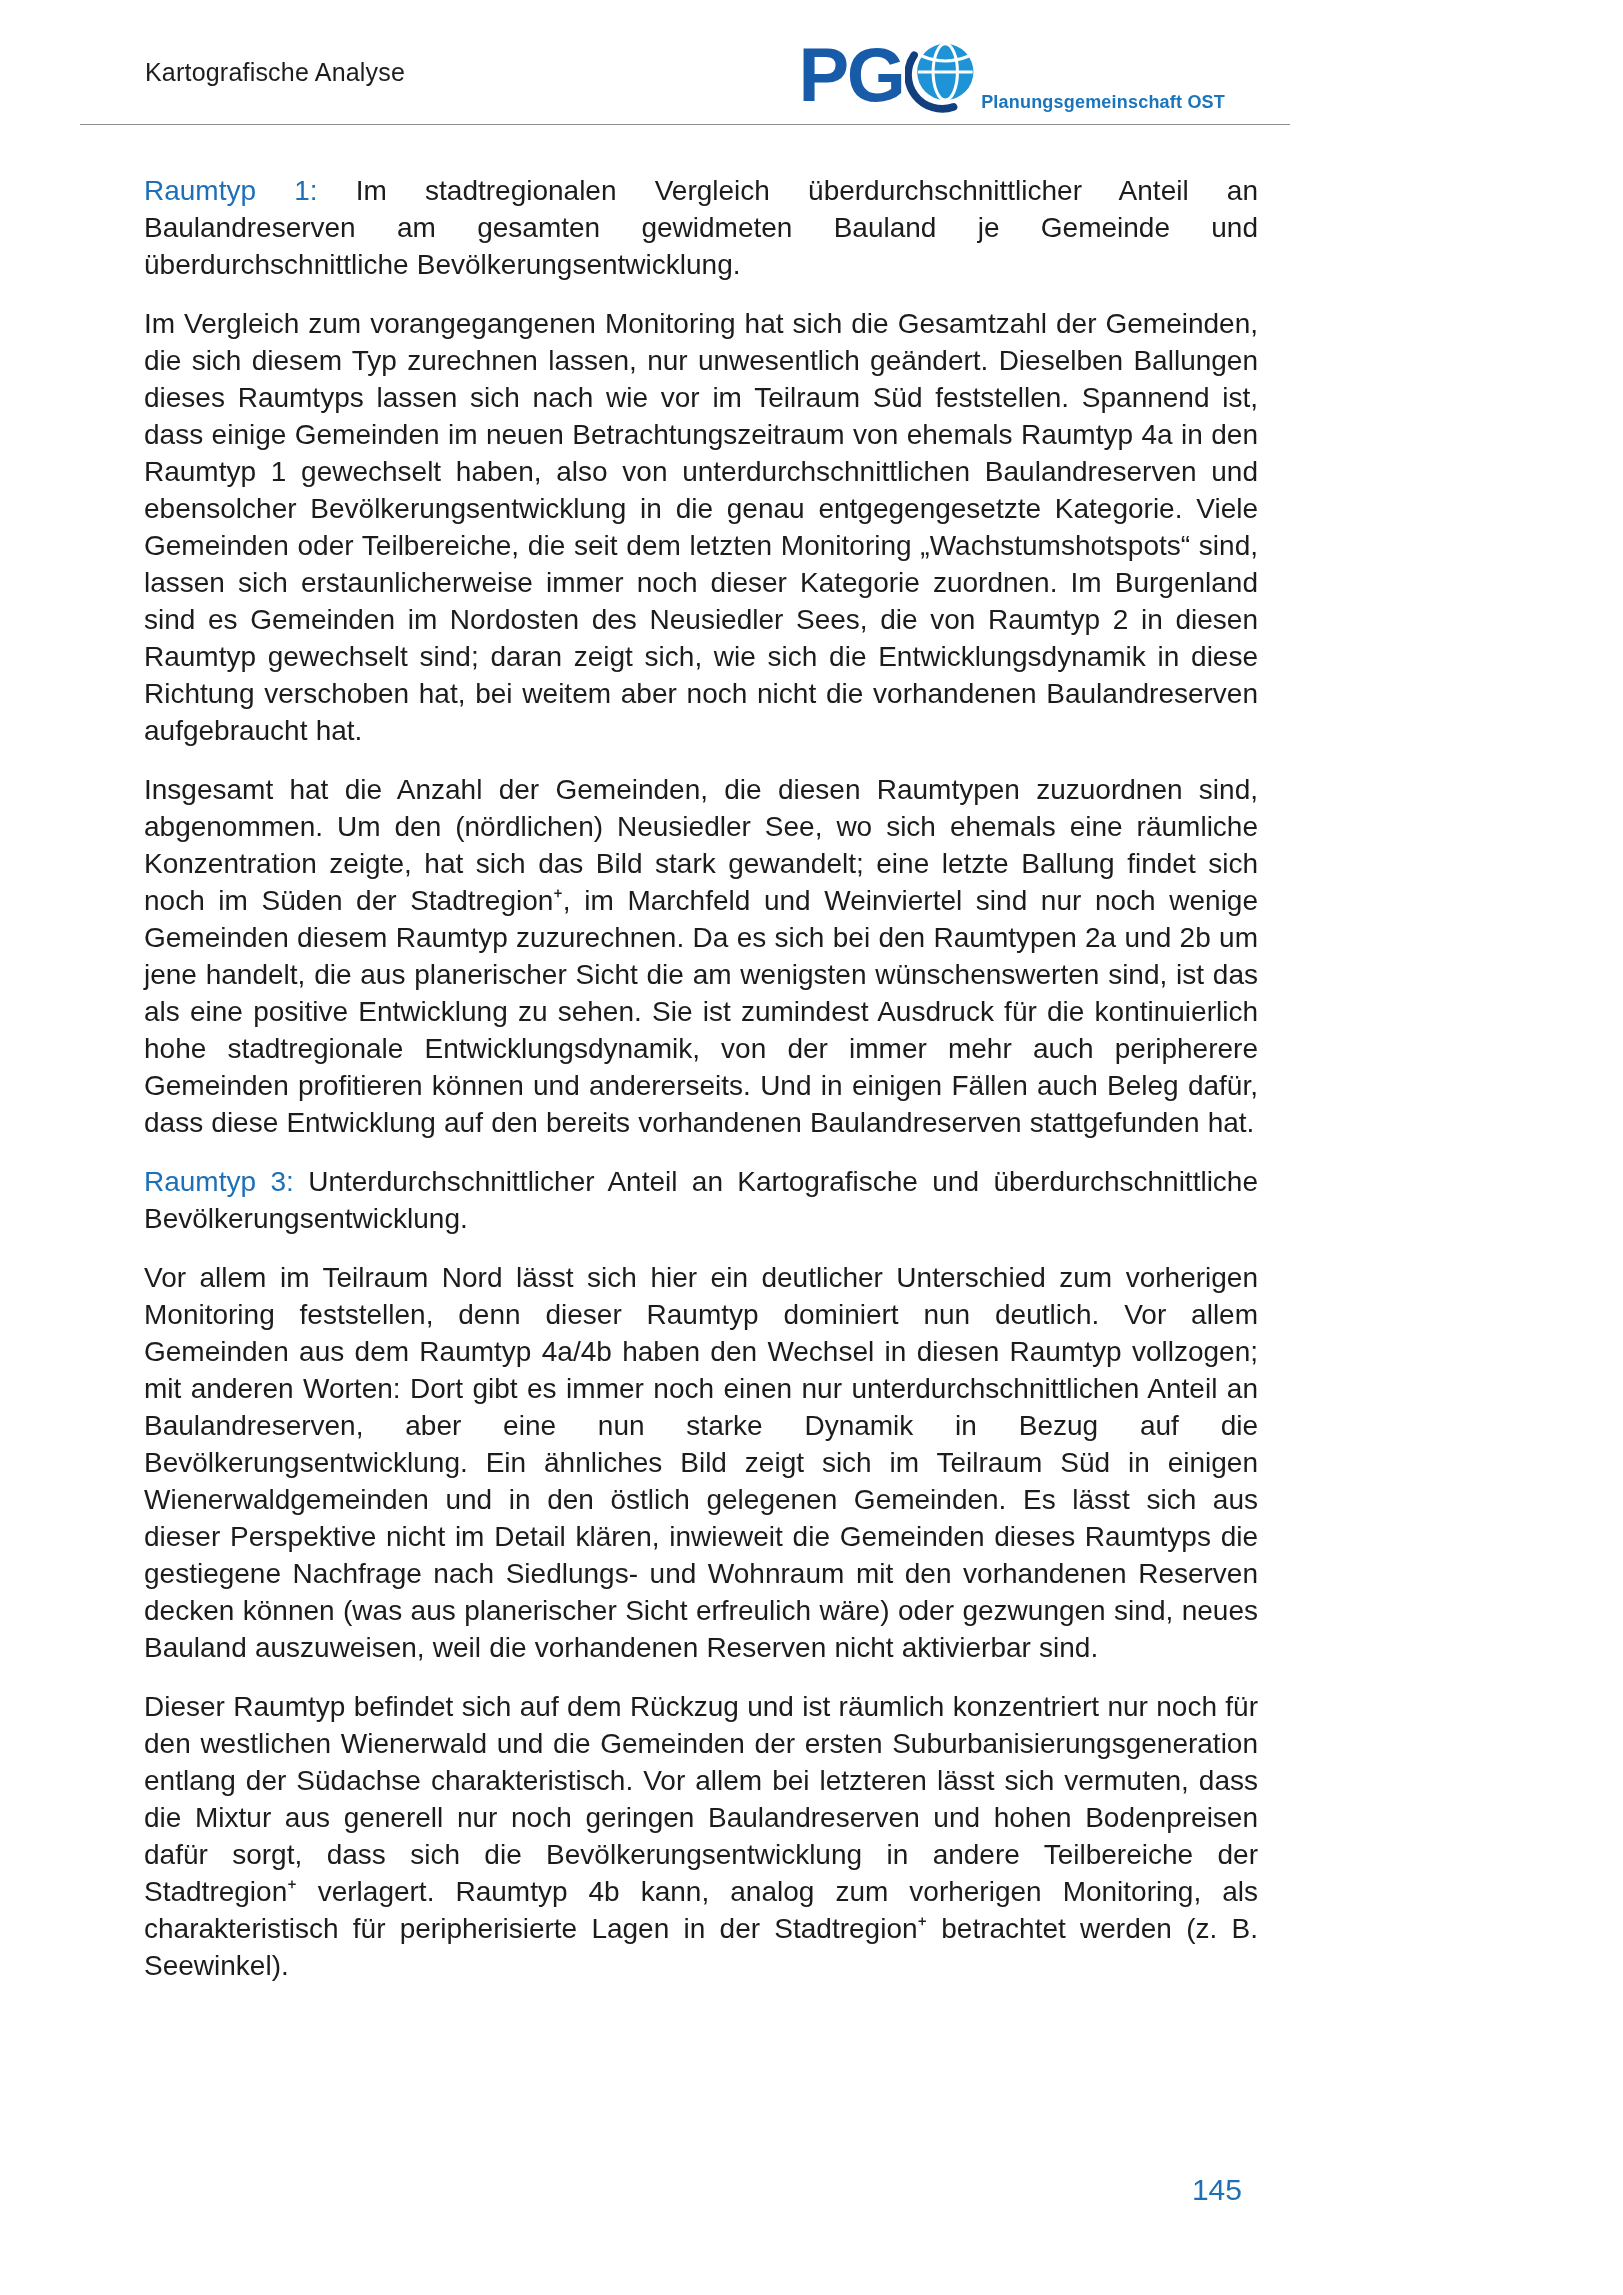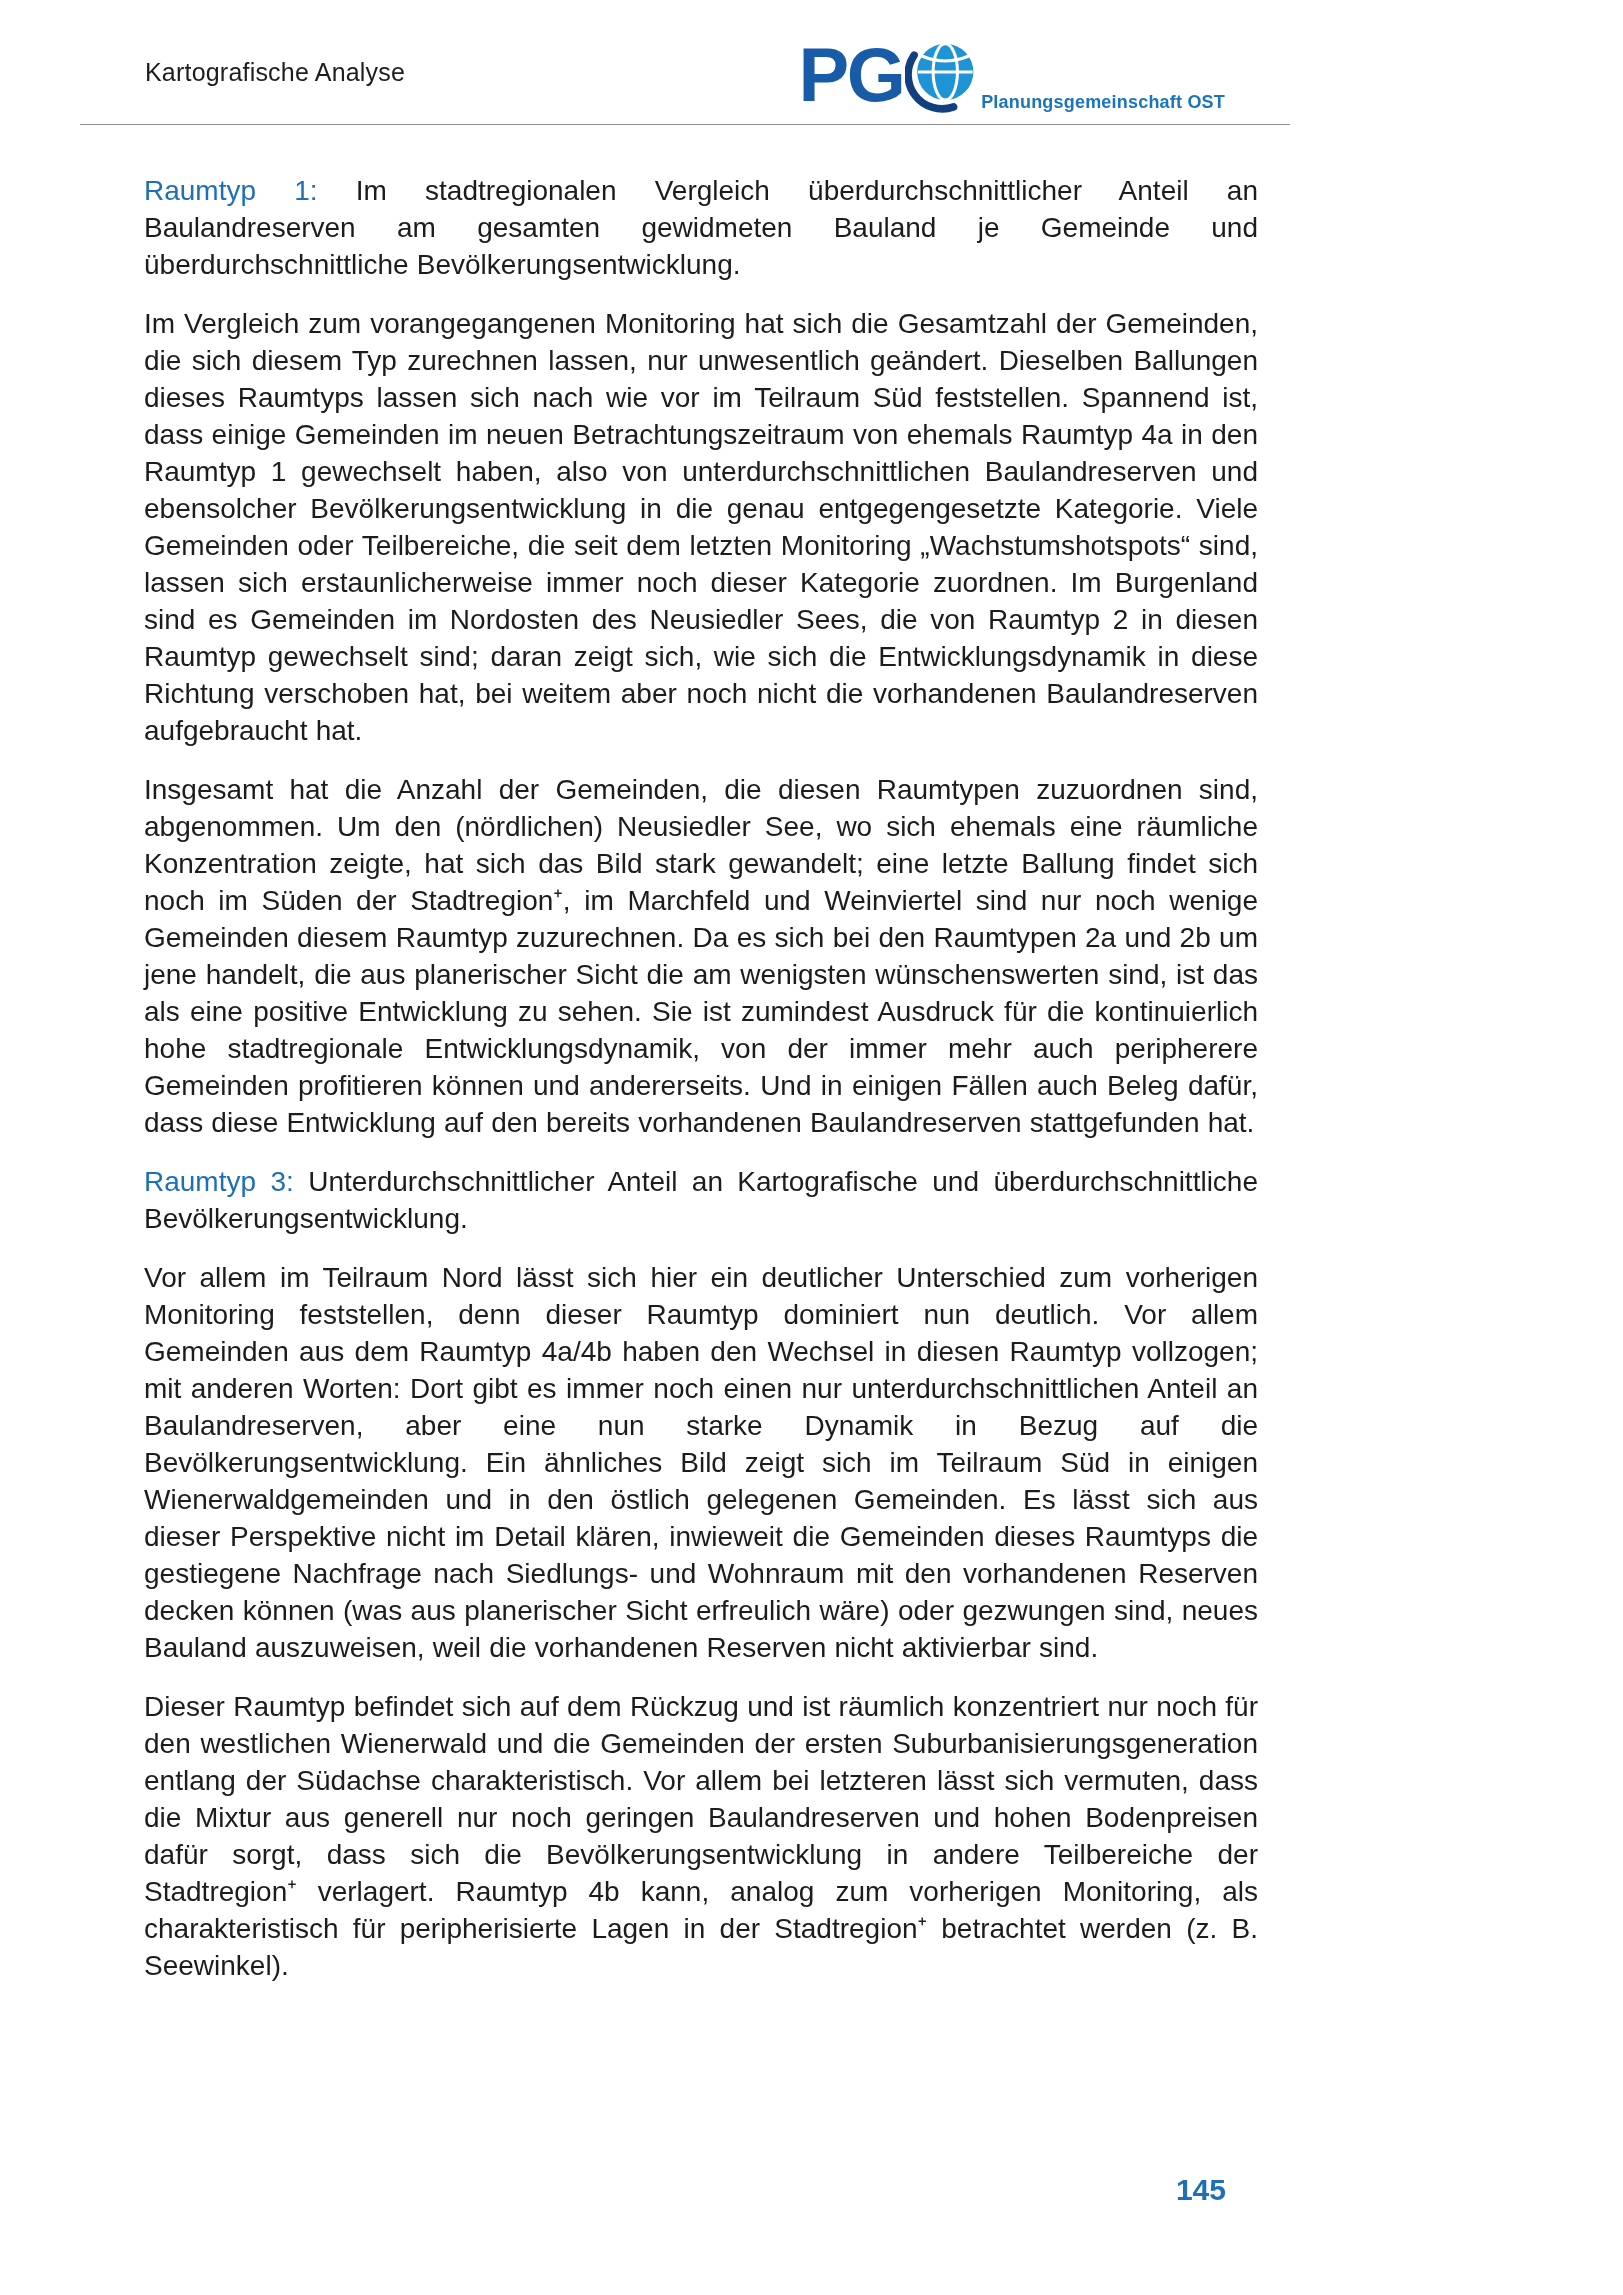--- a/index.html
+++ b/index.html
@@ -52,25 +52,24 @@
     line-height: 37px;
     text-align: justify;
     margin: 0 0 22px 0;
     hyphens: auto;
     -webkit-hyphens: auto;
     word-spacing: 0.4px;
   }
   .raumtyp-label { color: #1d70b7; }
   .page-number {
     position: absolute;
-    right: 144px;
+    right: 128px;
     bottom: 88px;
     font-size: 30px;
     color: #1d70b7;
-    font-weight: bold;
   }
 </style>
 </head>
 <body>
 
 <div class="page">
 
   <div class="header">
     <div class="header-inner">
       <div class="doc-title">Kartografische Analyse</div>

